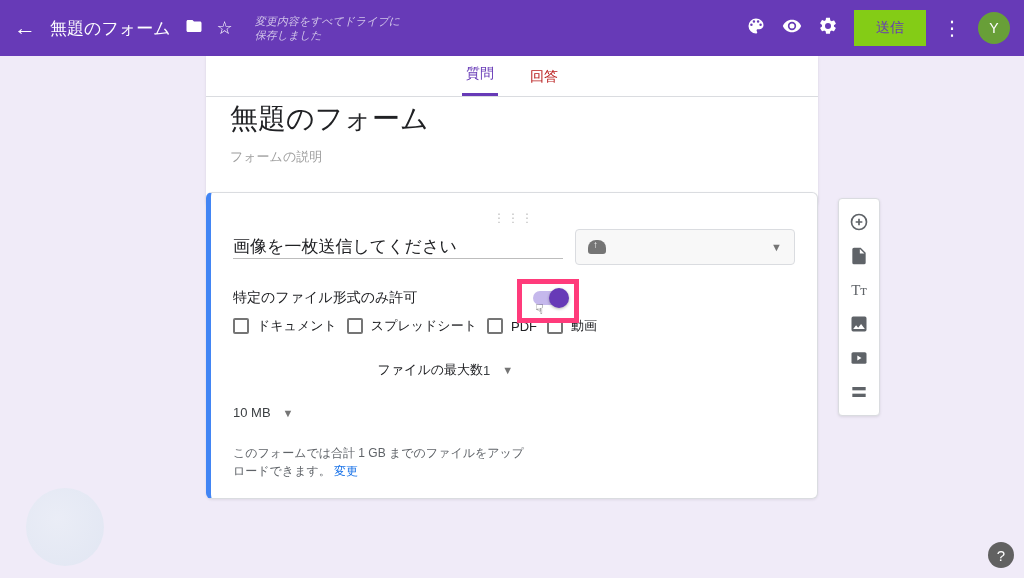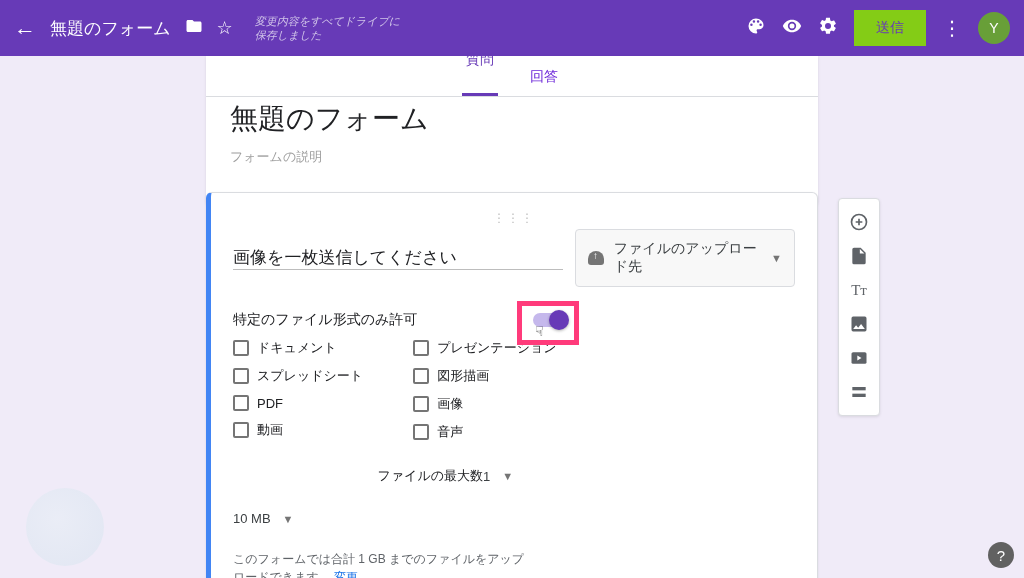--- a/index.html
+++ b/index.html
@@ -14,22 +14,22 @@
   .hdr-saved { font-size: 11px; font-style: italic; color: #d1c4e9; margin-left: 8px; line-height: 1.3; max-width: 150px; }
   .hdr-right { margin-left: auto; display: flex; align-items: center; gap: 16px; }
   .hdr-icon { font-size: 20px; cursor: pointer; }
   .hdr-send { background: #84cc16; color: #673ab7; border: none; padding: 9px 22px; font-size: 14px; cursor: pointer; font-weight: 500; }
   .hdr-more { font-size: 20px; cursor: pointer; }
   .hdr-avatar { width: 32px; height: 32px; border-radius: 50%; background: #689f38; display: flex; align-items: center; justify-content: center; font-size: 14px; cursor: pointer; }
 
   
   .tabs-row { background: #fff; height: 41px; display: flex; position: absolute; left: 206px; width: 612px; z-index: 3; border-bottom: 1px solid #dadce0; }
   .tabs-inner { margin: 0 auto; display: flex; gap: 28px; align-items: flex-end; }
-  .tab { font-size: 14px; color: #6d28d9; padding: 12px 4px 10px; cursor: pointer; }
-  .tab.active { color: #673ab7; border-bottom: 3px solid #673ab7; padding-bottom: 24px; }
+  .tab { font-size: 14px; color: #b91c1c; padding: 12px 4px 10px; cursor: pointer; }
+  .tab.active { color: #673ab7; border-bottom: 3px solid #673ab7; padding-bottom: 10px; }
 
   
   .card { position: absolute; left: 206px; top: 56px; width: 612px; background: #fff; border-radius: 0 0 8px 8px; box-shadow: 0 1px 3px rgba(0,0,0,0.1); padding: 44px 24px 20px 24px; }
   .form-title { font-size: 28px; color: #202124; margin-bottom: 10px; }
   .form-desc { font-size: 13px; color: #9e9e9e; margin-bottom: 22px; }
 
   
   .q-card { position: absolute; left: 206px; top: 192px; width: 612px; background: #fff; border: 1px solid #dadce0; border-left: 5px solid #4285f4; border-radius: 6px; padding: 18px 22px 18px 22px; box-shadow: 0 1px 3px rgba(0,0,0,0.08); }
   .q-drag { text-align: center; color: #bdbdbd; font-size: 12px; letter-spacing: 2px; margin-bottom: 4px; cursor: grab; }
   .q-top { display: flex; align-items: center; gap: 12px; }
@@ -41,21 +41,21 @@
 
   .opt-row { display: flex; align-items: center; margin: 24px 0 10px; }
   .opt-label { font-size: 14px; color: #202124; flex: 0 0 300px; }
   .toggle-wrap { position: relative; }
   .highlight-box { position: absolute; border: 5px solid #ff3b7b; left: -16px; top: -12px; width: 62px; height: 44px; pointer-events: none; }
   .toggle { width: 34px; height: 14px; background: #c5b8ec; border-radius: 10px; position: relative; cursor: pointer; }
   .toggle-knob { width: 20px; height: 20px; background: #673ab7; border-radius: 50%; position: absolute; right: -2px; top: -3px; box-shadow: 0 1px 3px rgba(0,0,0,0.3); }
   .cursor-hand { position: absolute; left: 2px; top: 10px; font-size: 14px; color:#333; }
 
   .chk-grid { display: flex; gap: 50px; margin-top: 8px; }
-  .chk-col { display: flex; flex-direction: column; gap: 10px; }
+  .chk-col { display: flex; flex-direction: row; gap: 10px; }
   .chk-item { display: flex; align-items: center; gap: 8px; font-size: 13px; color: #202124; cursor: pointer; }
   .chk-box { width: 16px; height: 16px; border: 2px solid #757575; border-radius: 2px; flex-shrink: 0; }
 
   .select-row { display: flex; align-items: center; margin-top: 26px; font-size: 13px; color: #202124; text-align: right; }
   .select-lbl { flex: 0 0 250px; }
   .select-val { display:flex; align-items:center; gap:12px; color:#3c4043; cursor:pointer; }
   .chev { color:#757575; font-size:11px; }
 
   .upload-note { font-size: 12px; color: #5f6368; margin-top: 24px; max-width: 300px; line-height:1.5; }
   .upload-note-link { color: #1a73e8; cursor: pointer; }
@@ -118,21 +118,20 @@
   <div class="form-desc">フォームの説明</div>
 </div>
 
 <div class="q-card">
   <div class="q-drag">⋮⋮⋮</div>
   <div class="q-top">
     <div class="q-title">画像を一枚送信してください</div>
     <div class="q-type">
       <span class="q-type-left">
           <span class="cloud-ico"></span>
-          <span>ファイルのアップロード先</span>
         </span>
       <span class="chev">▼</span>
     </div>
   </div>
 
   <div class="opt-row">
     <div class="opt-label">特定のファイル形式のみ許可</div>
     <div class="toggle-wrap">
       <div class="highlight-box"></div>
       <div class="toggle">
@@ -154,38 +153,20 @@
         </label>
       <label class="chk-item">
           <span class="chk-box"></span>
           <span>PDF</span>
         </label>
       <label class="chk-item">
           <span class="chk-box"></span>
           <span>動画</span>
         </label>
     </div>
-    <div class="chk-col">
-      <label class="chk-item">
-          <span class="chk-box"></span>
-          <span>プレゼンテーション</span>
-        </label>
-      <label class="chk-item">
-          <span class="chk-box"></span>
-          <span>図形描画</span>
-        </label>
-      <label class="chk-item">
-          <span class="chk-box"></span>
-          <span>画像</span>
-        </label>
-      <label class="chk-item">
-          <span class="chk-box"></span>
-          <span>音声</span>
-        </label>
-    </div>
   </div>
 
   <div class="select-row">
     <div class="select-lbl">ファイルの最大数</div>
     <div class="select-val">
         <span>1</span>
         <span class="chev">▼</span>
       </div>
   </div>
   <div class="select-row">

